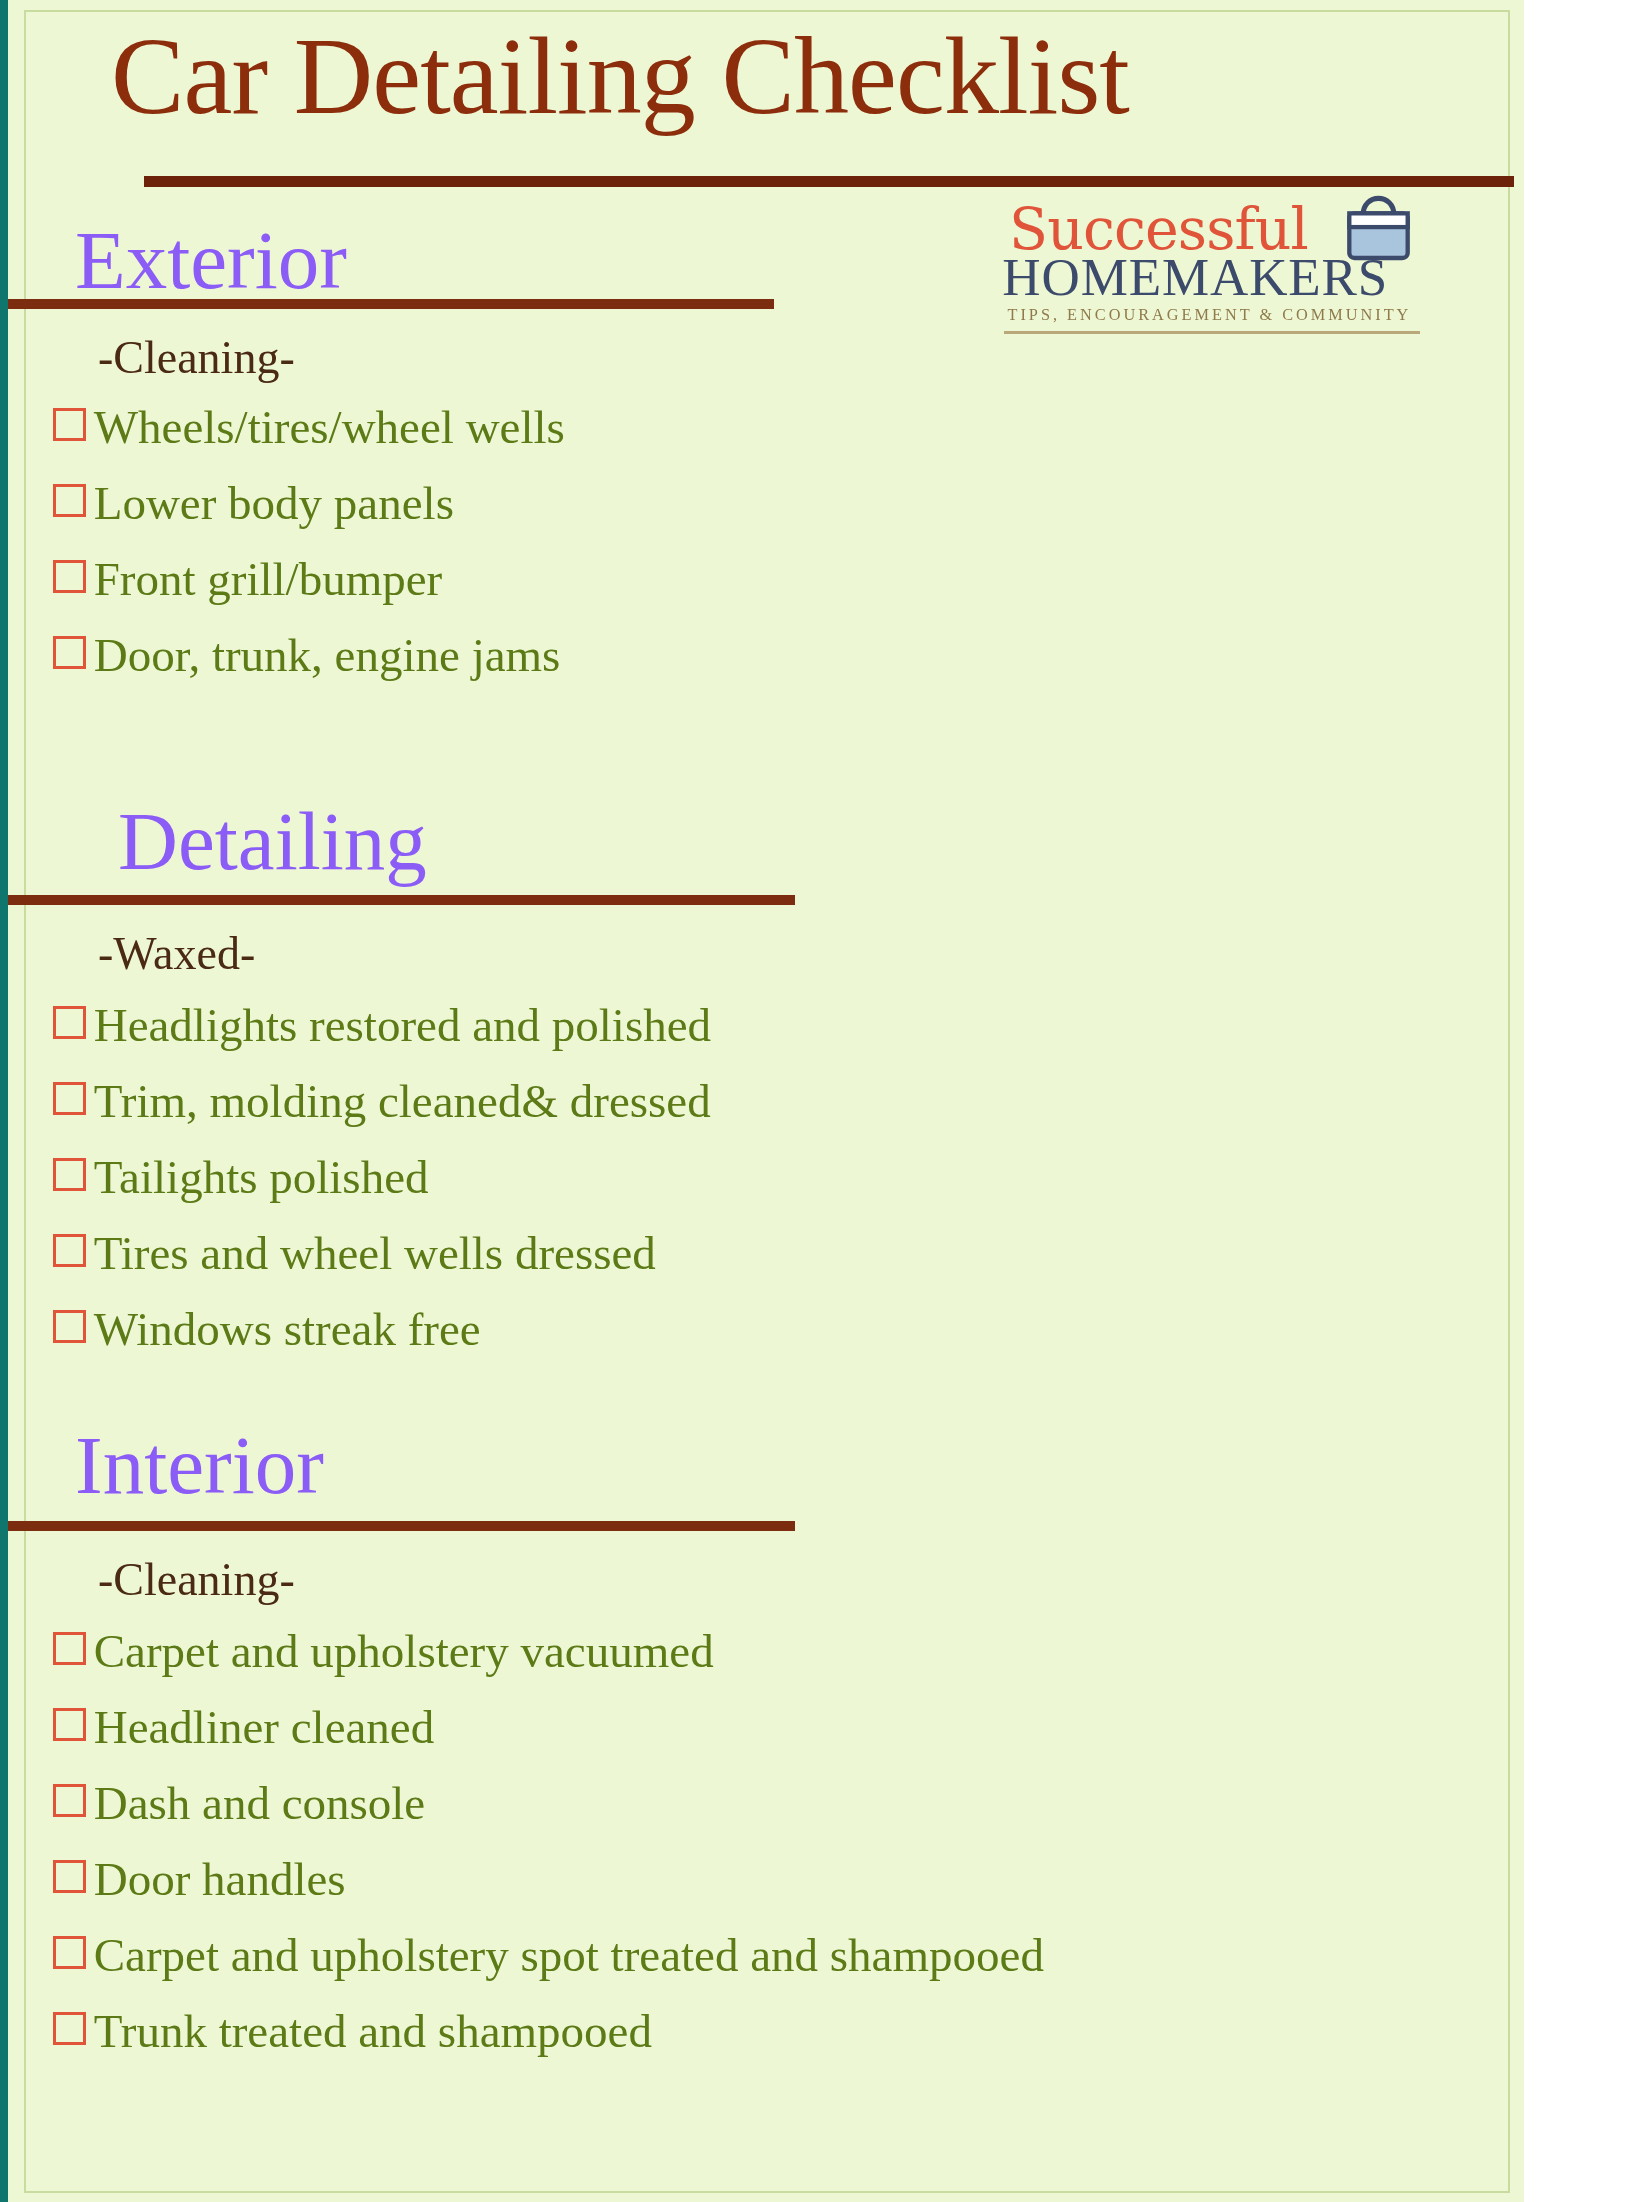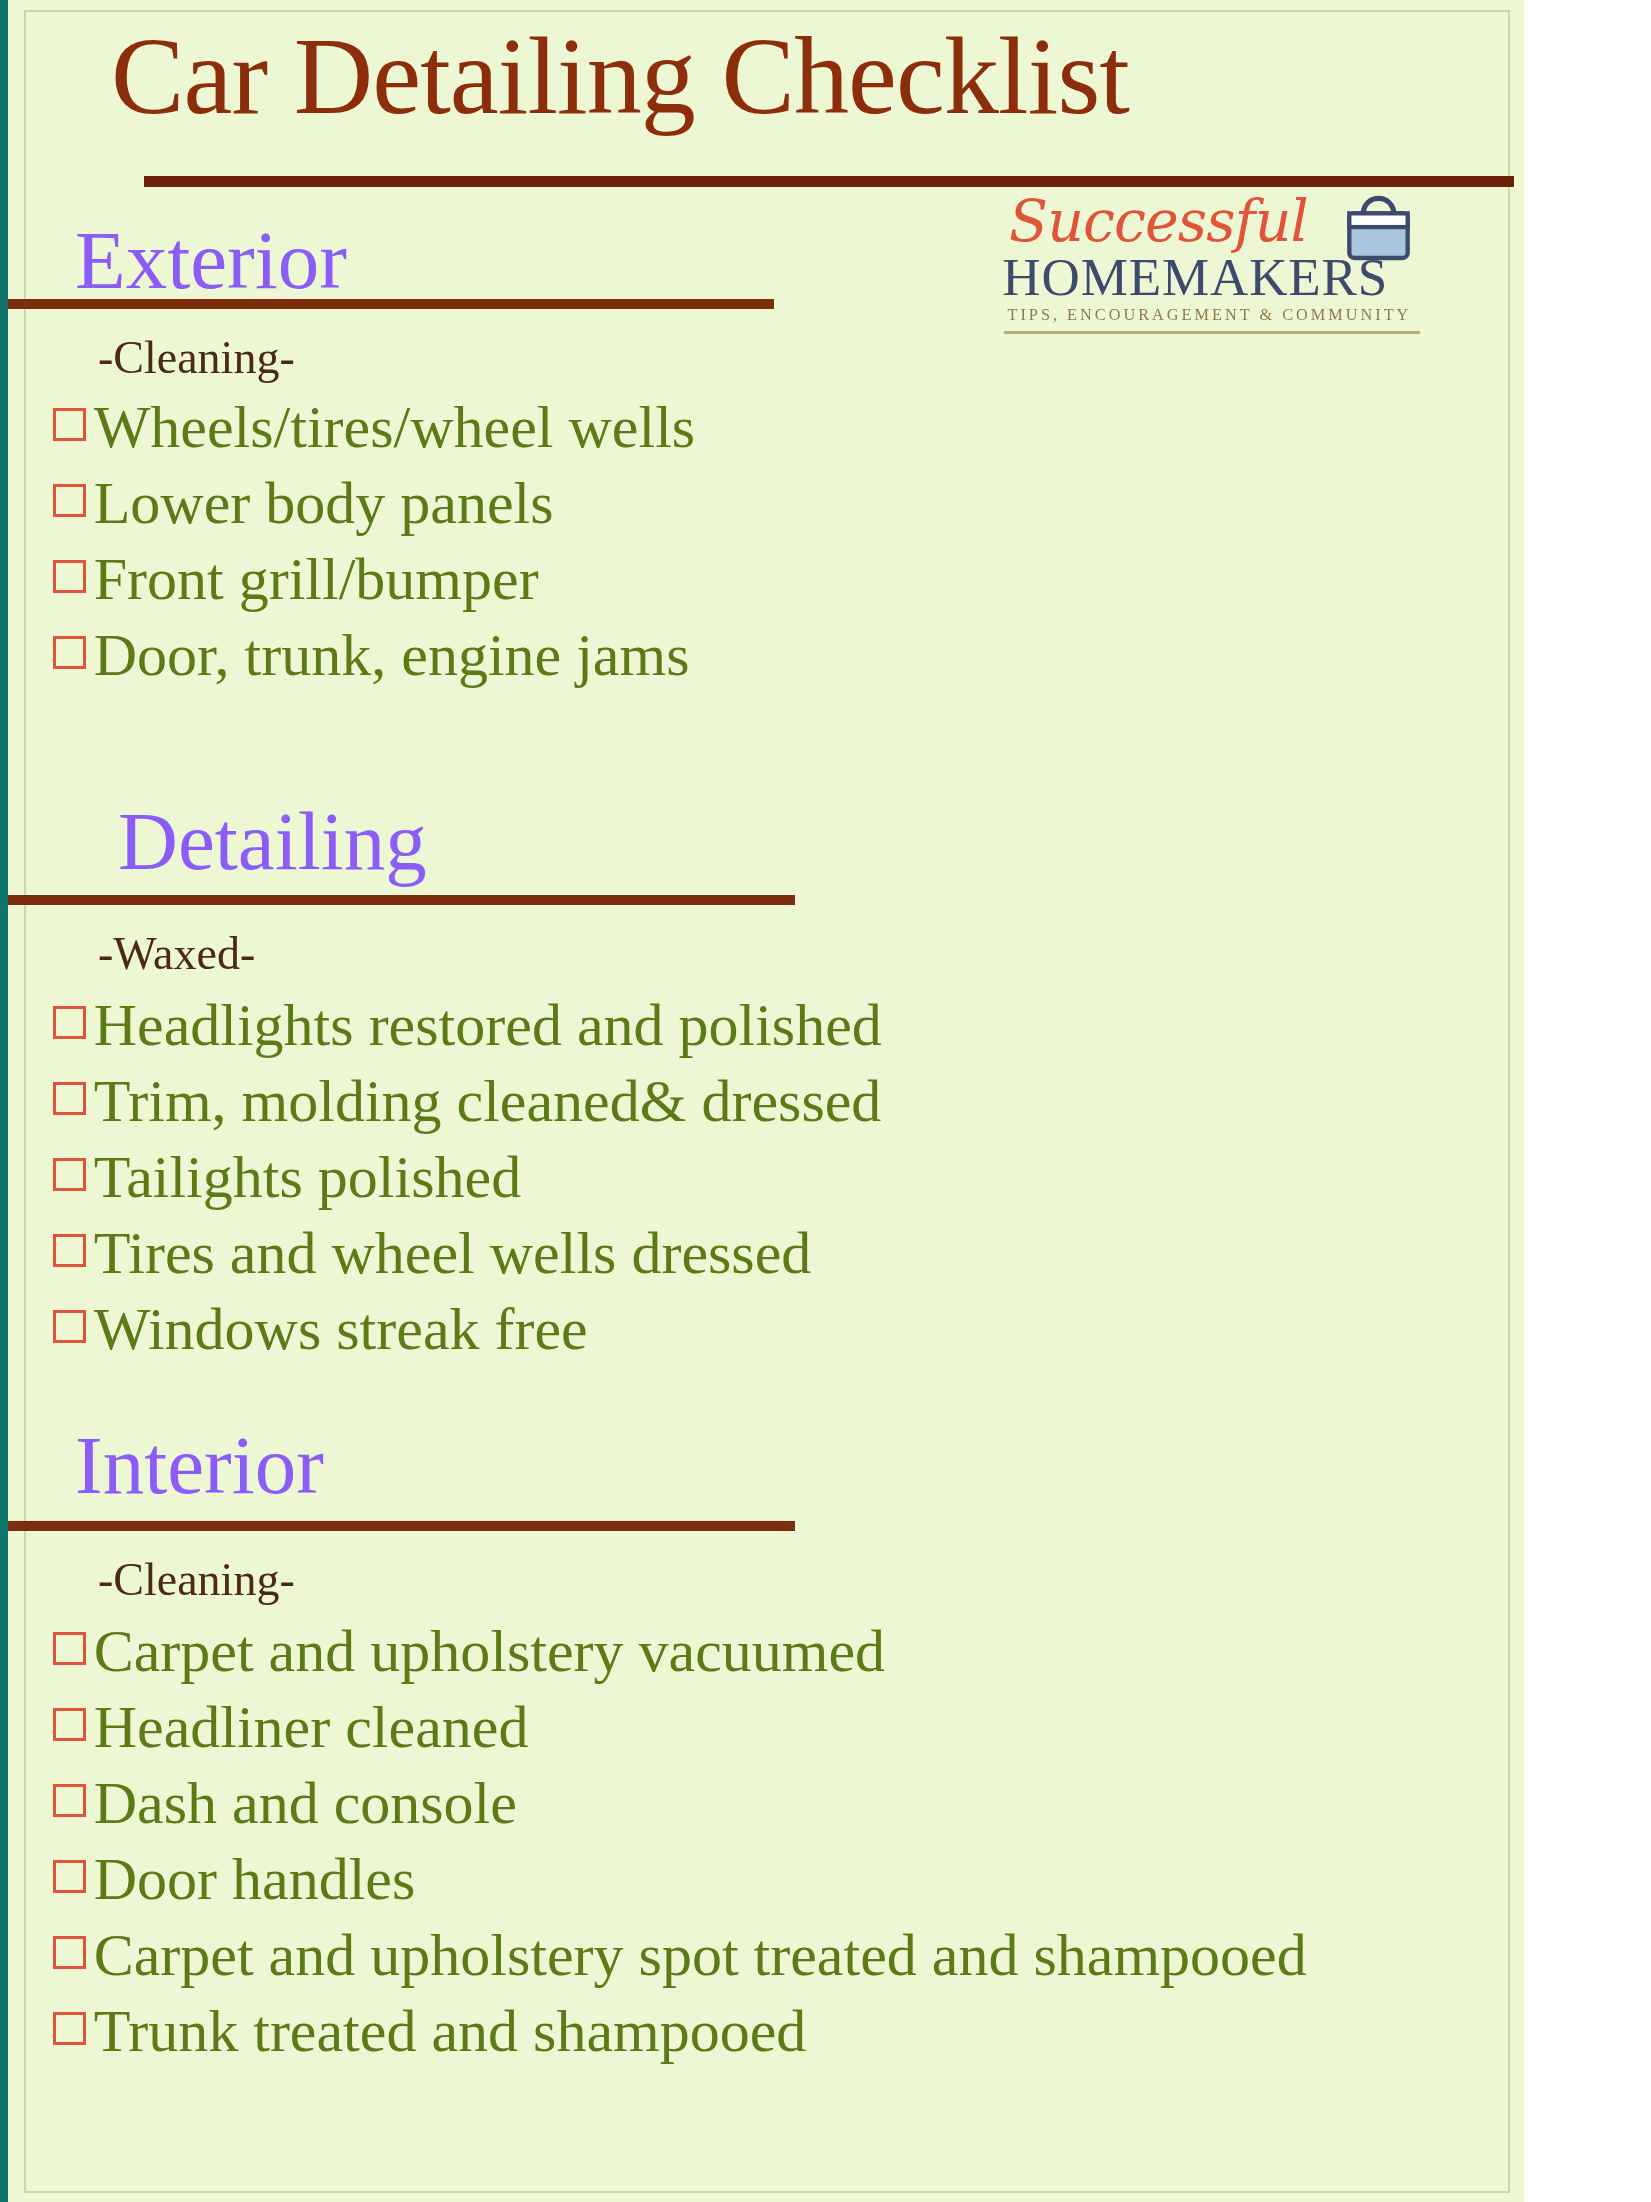--- a/index.html
+++ b/index.html
@@ -53,23 +53,22 @@
   .logo {
     position: absolute;
     right: 102px;
     top: 188px;
     width: 430px;
     height: 151px;
   }
   .logo-script {
     position: absolute;
     left: 17px;
-    top: 0px;
+    top: 8px;
     font-family: "DejaVu Serif", serif;
-    font-style: italic;
     font-size: 57px;
     color: #e0543a;
     letter-spacing: -0.9px;
   }
   .logo-main {
     position: absolute;
     left: 10.3px;
     top: 59px;
     font-family: "Liberation Serif", serif;
     font-size: 53px;
@@ -137,21 +136,21 @@
     width: 33px;
     height: 33px;
     min-width: 33px;
     border: 3.4px solid #e0543a;
     margin-top: 19px;
     margin-right: 7.7px;
     background: transparent;
     box-sizing: border-box;
   }
   .item-label {
-    font-size: 60px;
+    font-size: 47px;
     line-height: 76px;
     color: #5c7a16;
     font-family: "Liberation Serif", serif;
     white-space: nowrap;
   }
 </style>
 </head>
 <body>
 
 <div class="page">

